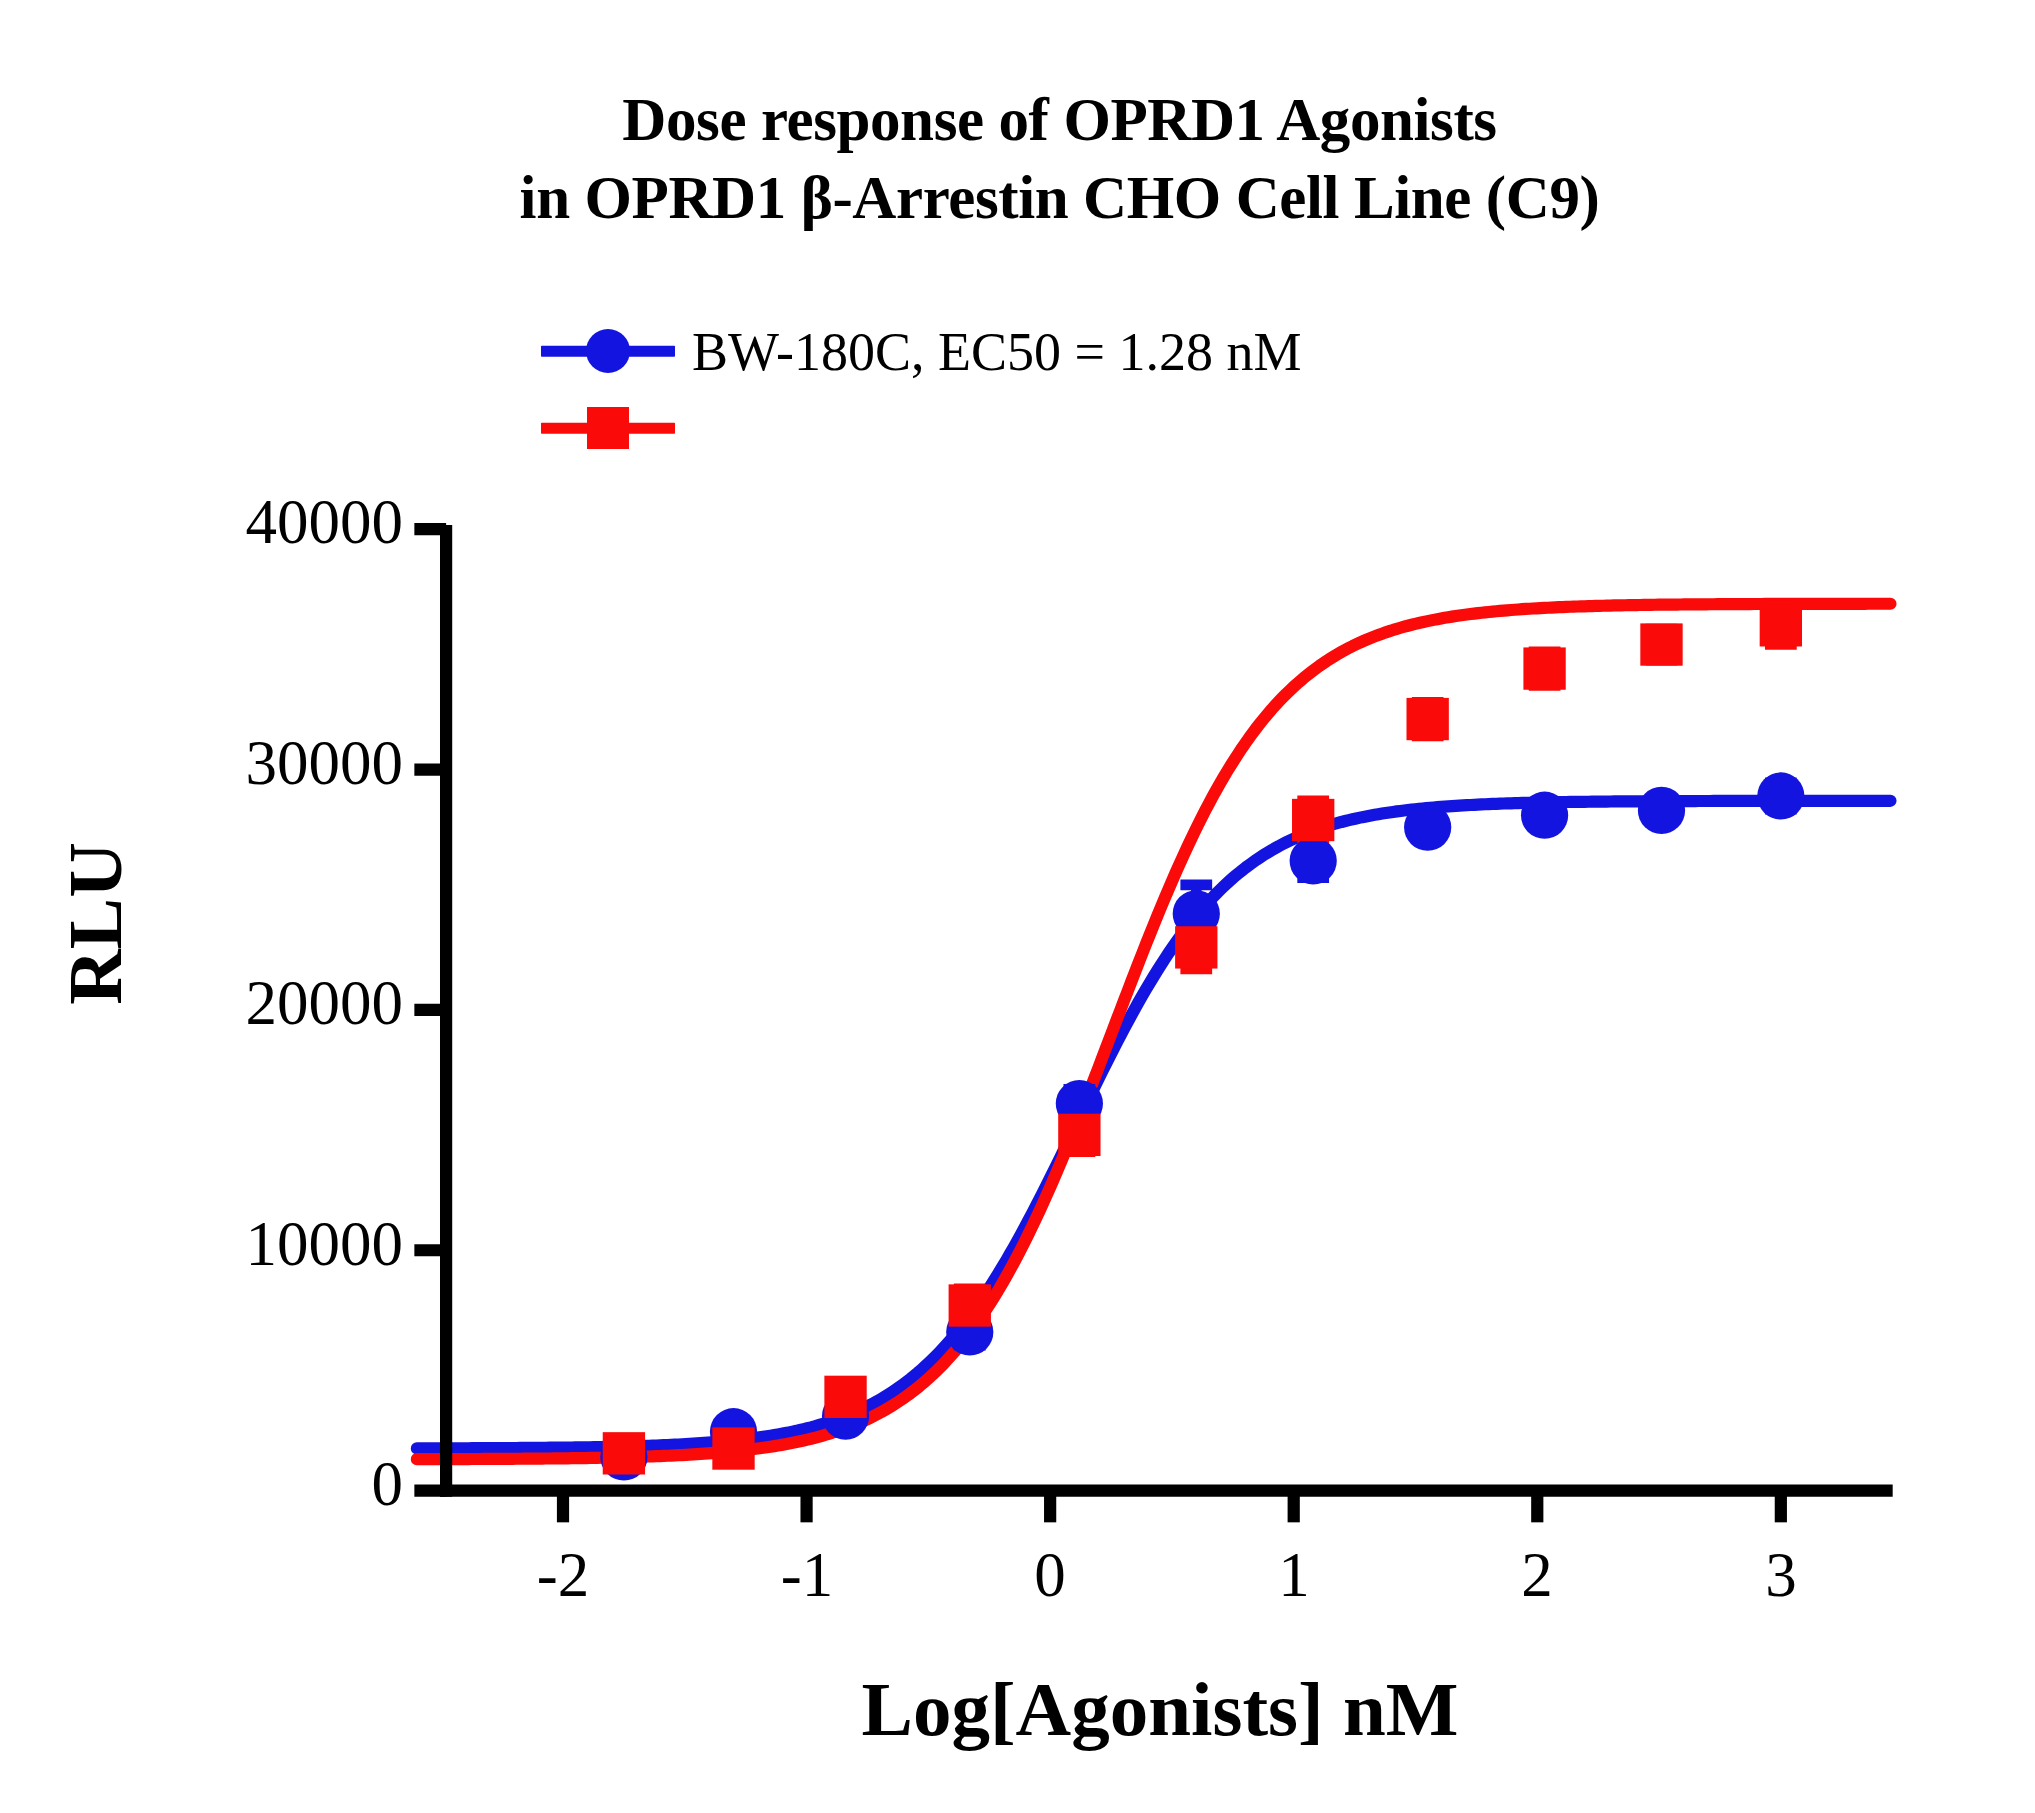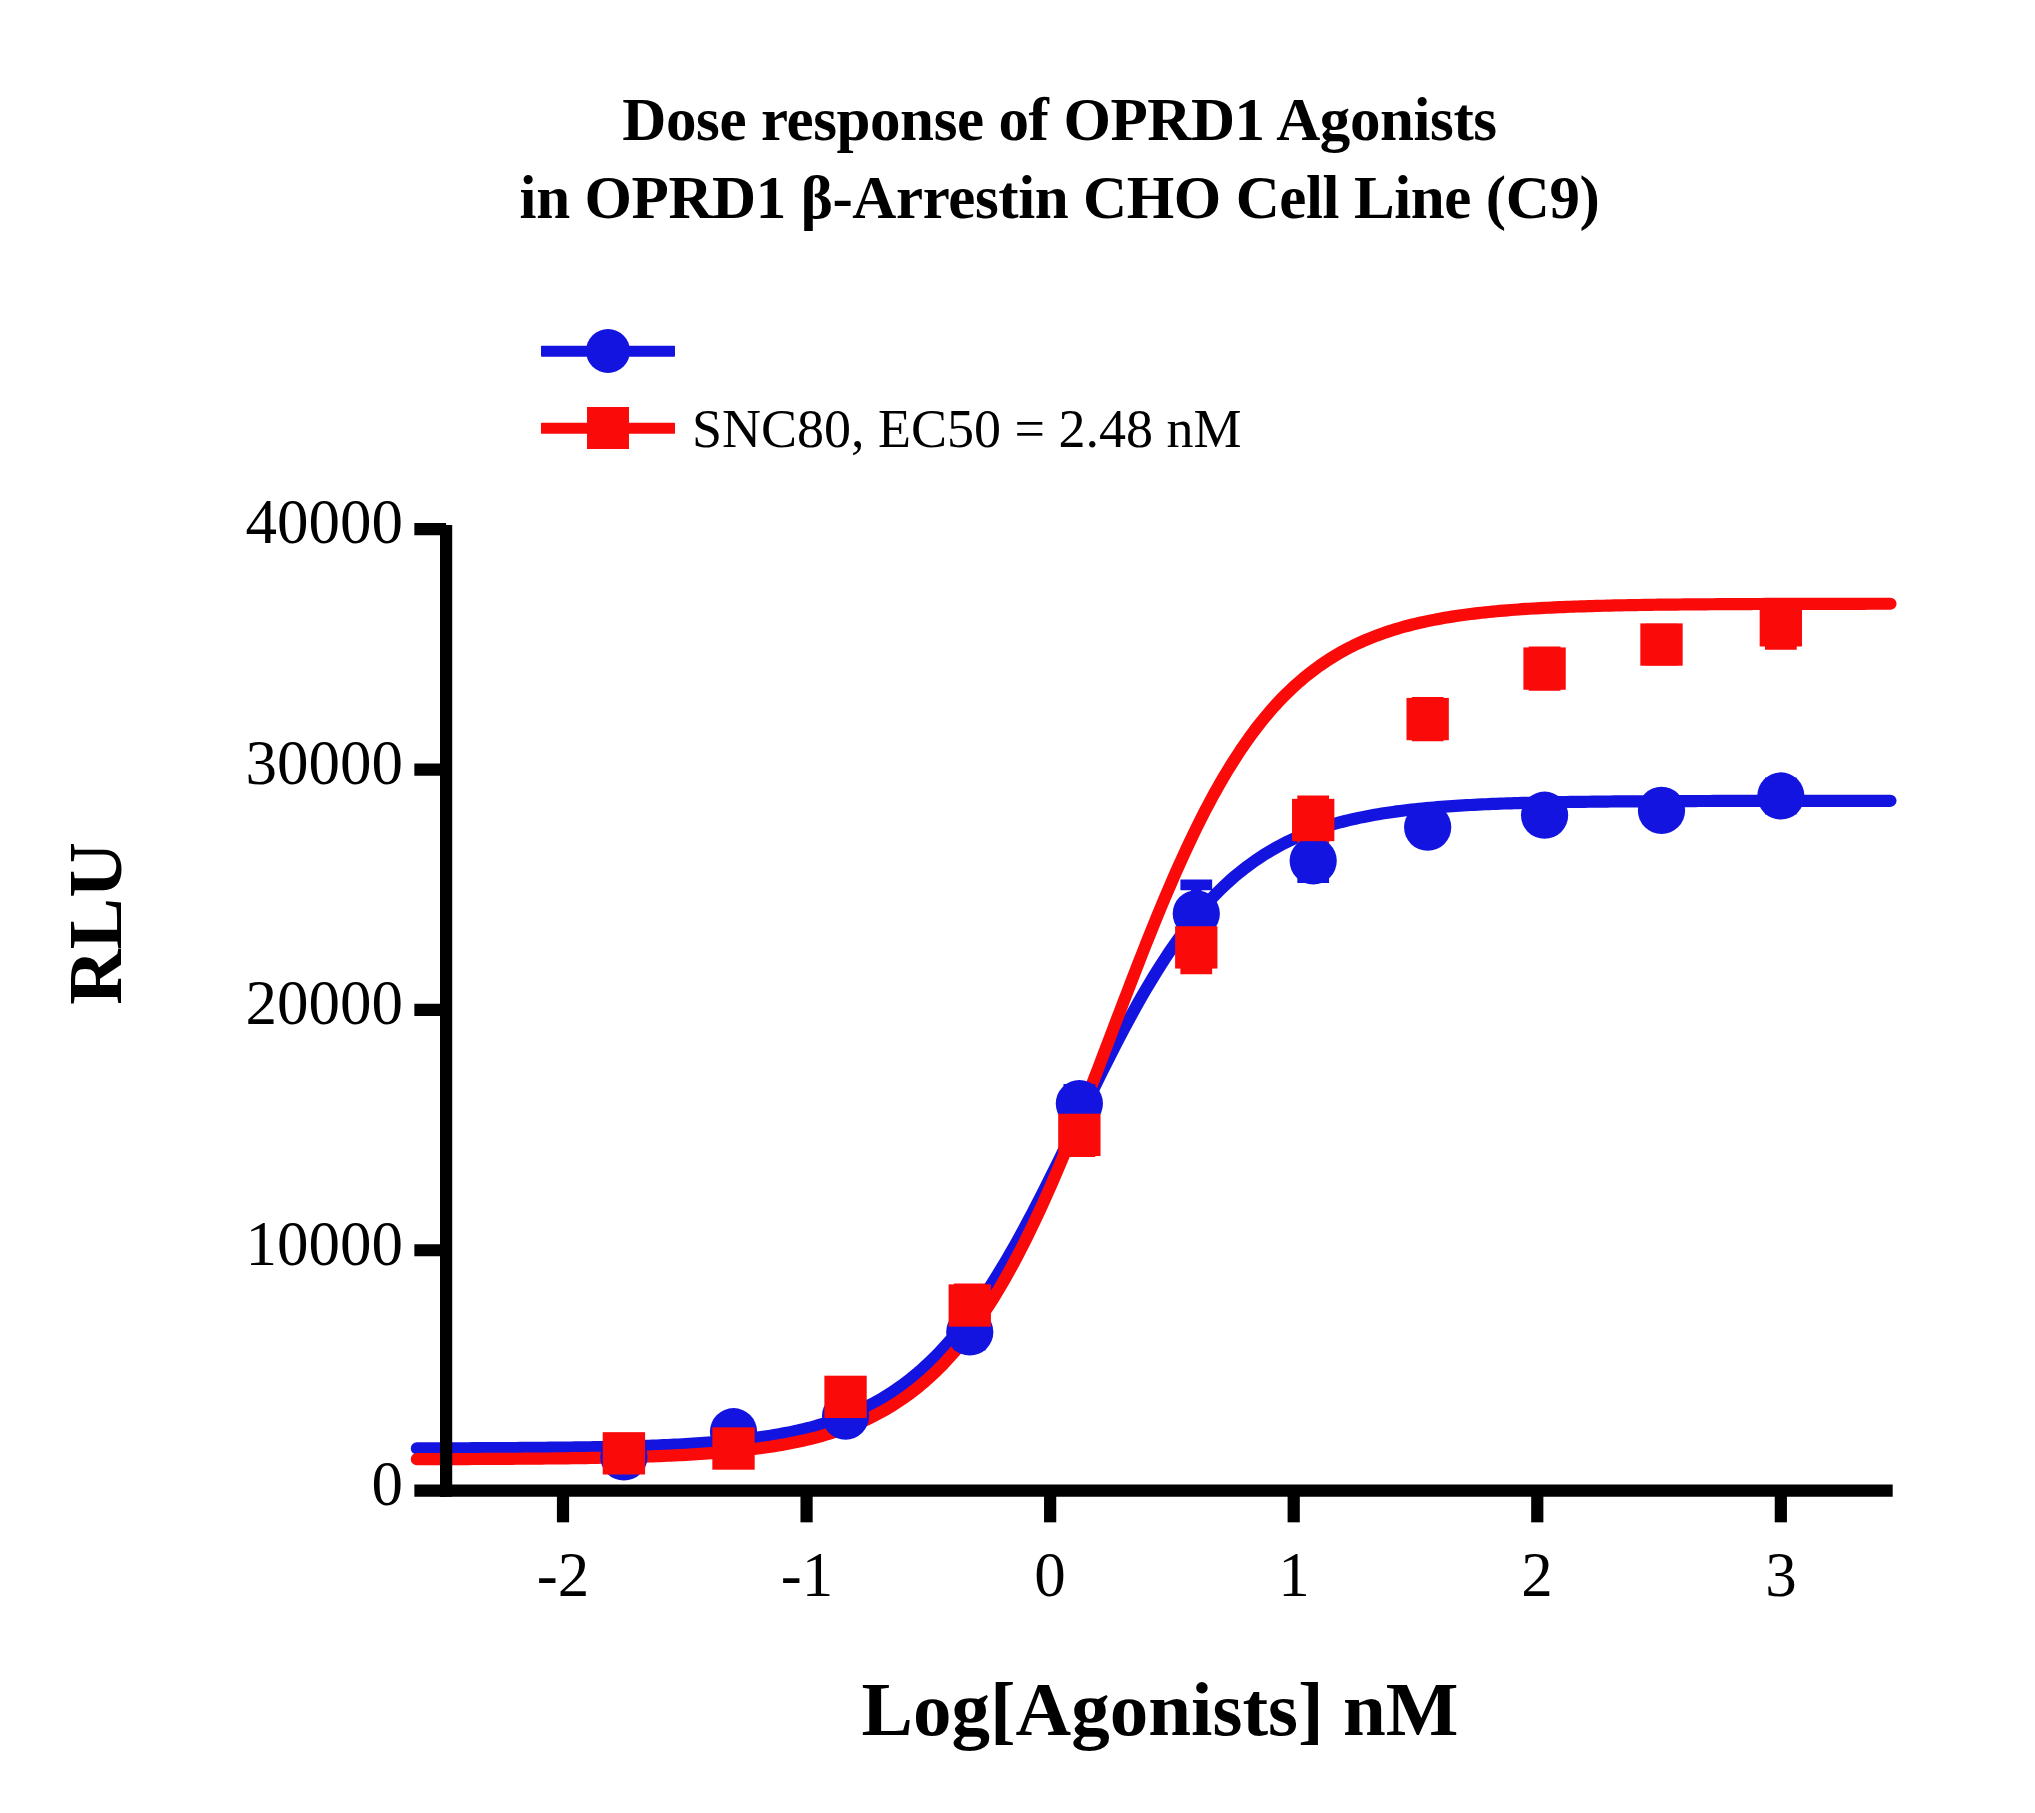--- a/index.html
+++ b/index.html
@@ -52,27 +52,27 @@
     <span class="line">Dose response of OPRD1 Agonists</span>
     <span class="line">in OPRD1 β-Arrestin CHO Cell Line (C9)</span>
   </div>
 
   <div class="legend">
     <div class="legend-row">
       <span class="legend-key">
         <span class="lk-line" id="lk-line-0" style="background: rgb(20, 20, 224);"></span>
         <span class="lk-mark lk-circle" id="lk-mark-0" style="background: rgb(20, 20, 224);"></span>
       </span>
+      <span class="legend-label">BW-180C, EC50 = 1.28 nM</span>
     </div>
     <div class="legend-row">
       <span class="legend-key">
         <span class="lk-line" id="lk-line-1" style="background: rgb(251, 10, 10);"></span>
         <span class="lk-mark lk-square" id="lk-mark-1" style="background: rgb(251, 10, 10);"></span>
       </span>
-      <span class="legend-label">SNC80, EC50 = 2.48 nM</span>
     </div>
   </div>
 
   <svg id="plot" width="2119" height="1813" viewBox="0 0 5206 4454" xmlns="http://www.w3.org/2000/svg" shape-rendering="geometricPrecision">
       <path d="M1024.2 3558.3 L1033.2 3558.3 L1042.3 3558.3 L1051.3 3558.3 L1060.4 3558.2 L1069.4 3558.2 L1078.5 3558.2 L1087.5 3558.2 L1096.6 3558.1 L1105.6 3558.1 L1114.7 3558.1 L1123.7 3558.1 L1132.8 3558.0 L1141.8 3558.0 L1150.9 3558.0 L1159.9 3557.9 L1169.0 3557.9 L1178.0 3557.9 L1187.1 3557.8 L1196.1 3557.8 L1205.2 3557.8 L1214.2 3557.7 L1223.3 3557.7 L1232.3 3557.6 L1241.4 3557.6 L1250.4 3557.5 L1259.5 3557.5 L1268.5 3557.4 L1277.6 3557.3 L1286.6 3557.3 L1295.7 3557.2 L1304.7 3557.1 L1313.8 3557.1 L1322.8 3557.0 L1331.9 3556.9 L1340.9 3556.8 L1350.0 3556.7 L1359.0 3556.7 L1368.1 3556.6 L1377.1 3556.5 L1386.2 3556.4 L1395.2 3556.2 L1404.3 3556.1 L1413.3 3556.0 L1422.4 3555.9 L1431.4 3555.7 L1440.5 3555.6 L1449.5 3555.5 L1458.6 3555.3 L1467.6 3555.1 L1476.7 3555.0 L1485.8 3554.8 L1494.8 3554.6 L1503.9 3554.4 L1512.9 3554.2 L1522.0 3554.0 L1531.0 3553.8 L1540.1 3553.5 L1549.1 3553.3 L1558.2 3553.0 L1567.2 3552.8 L1576.3 3552.5 L1585.3 3552.2 L1594.4 3551.9 L1603.4 3551.5 L1612.5 3551.2 L1621.5 3550.8 L1630.6 3550.5 L1639.6 3550.1 L1648.7 3549.7 L1657.7 3549.2 L1666.8 3548.8 L1675.8 3548.3 L1684.9 3547.8 L1693.9 3547.3 L1703.0 3546.8 L1712.0 3546.2 L1721.1 3545.6 L1730.1 3545.0 L1739.2 3544.3 L1748.2 3543.6 L1757.3 3542.9 L1766.3 3542.2 L1775.4 3541.4 L1784.4 3540.6 L1793.5 3539.7 L1802.5 3538.8 L1811.6 3537.9 L1820.6 3536.9 L1829.7 3535.8 L1838.7 3534.8 L1847.8 3533.6 L1856.8 3532.4 L1865.9 3531.2 L1874.9 3529.9 L1884.0 3528.5 L1893.0 3527.1 L1902.1 3525.6 L1911.1 3524.1 L1920.2 3522.5 L1929.2 3520.8 L1938.3 3519.0 L1947.3 3517.1 L1956.4 3515.2 L1965.4 3513.1 L1974.5 3511.0 L1983.5 3508.8 L1992.6 3506.5 L2001.6 3504.0 L2010.7 3501.5 L2019.7 3498.9 L2028.8 3496.1 L2037.8 3493.2 L2046.9 3490.2 L2056.0 3487.0 L2065.0 3483.8 L2074.1 3480.3 L2083.1 3476.7 L2092.2 3473.0 L2101.2 3469.1 L2110.3 3465.1 L2119.3 3460.8 L2128.4 3456.4 L2137.4 3451.8 L2146.5 3447.1 L2155.5 3442.1 L2164.6 3436.9 L2173.6 3431.5 L2182.7 3425.9 L2191.7 3420.1 L2200.8 3414.0 L2209.8 3407.7 L2218.9 3401.1 L2227.9 3394.3 L2237.0 3387.3 L2246.0 3380.0 L2255.1 3372.4 L2264.1 3364.5 L2273.2 3356.3 L2282.2 3347.9 L2291.3 3339.1 L2300.3 3330.1 L2309.4 3320.7 L2318.4 3311.1 L2327.5 3301.1 L2336.5 3290.8 L2345.6 3280.1 L2354.6 3269.1 L2363.7 3257.8 L2372.7 3246.2 L2381.8 3234.2 L2390.8 3221.9 L2399.9 3209.3 L2408.9 3196.3 L2418.0 3182.9 L2427.0 3169.3 L2436.1 3155.3 L2445.1 3141.0 L2454.2 3126.3 L2463.2 3111.4 L2472.3 3096.1 L2481.3 3080.5 L2490.4 3064.6 L2499.4 3048.5 L2508.5 3032.1 L2517.5 3015.4 L2526.6 2998.4 L2535.6 2981.2 L2544.7 2963.8 L2553.7 2946.2 L2562.8 2928.4 L2571.8 2910.4 L2580.9 2892.3 L2589.9 2874.0 L2599.0 2855.6 L2608.1 2837.1 L2617.1 2818.5 L2626.2 2799.9 L2635.2 2781.2 L2644.3 2762.5 L2653.3 2743.8 L2662.4 2725.1 L2671.4 2706.5 L2680.5 2687.9 L2689.5 2669.4 L2698.6 2651.0 L2707.6 2632.7 L2716.7 2614.6 L2725.7 2596.6 L2734.8 2578.8 L2743.8 2561.2 L2752.9 2543.8 L2761.9 2526.7 L2771.0 2509.7 L2780.0 2493.1 L2789.1 2476.6 L2798.1 2460.5 L2807.2 2444.6 L2816.2 2429.1 L2825.3 2413.8 L2834.3 2398.9 L2843.4 2384.2 L2852.4 2369.9 L2861.5 2356.0 L2870.5 2342.3 L2879.6 2329.0 L2888.6 2316.0 L2897.7 2303.4 L2906.7 2291.1 L2915.8 2279.1 L2924.8 2267.5 L2933.9 2256.2 L2942.9 2245.3 L2952.0 2234.7 L2961.0 2224.4 L2970.1 2214.4 L2979.1 2204.7 L2988.2 2195.4 L2997.2 2186.4 L3006.3 2177.6 L3015.3 2169.2 L3024.4 2161.0 L3033.4 2153.2 L3042.5 2145.6 L3051.5 2138.3 L3060.6 2131.2 L3069.6 2124.5 L3078.7 2117.9 L3087.7 2111.6 L3096.8 2105.6 L3105.8 2099.8 L3114.9 2094.2 L3123.9 2088.8 L3133.0 2083.6 L3142.0 2078.6 L3151.1 2073.9 L3160.1 2069.3 L3169.2 2064.9 L3178.3 2060.7 L3187.3 2056.6 L3196.4 2052.7 L3205.4 2049.0 L3214.5 2045.4 L3223.5 2042.0 L3232.6 2038.7 L3241.6 2035.6 L3250.7 2032.6 L3259.7 2029.7 L3268.8 2026.9 L3277.8 2024.3 L3286.9 2021.8 L3295.9 2019.3 L3305.0 2017.0 L3314.0 2014.8 L3323.1 2012.7 L3332.1 2010.7 L3341.2 2008.7 L3350.2 2006.9 L3359.3 2005.1 L3368.3 2003.4 L3377.4 2001.8 L3386.4 2000.2 L3395.5 1998.7 L3404.5 1997.3 L3413.6 1996.0 L3422.6 1994.7 L3431.7 1993.4 L3440.7 1992.2 L3449.8 1991.1 L3458.8 1990.0 L3467.9 1989.0 L3476.9 1988.0 L3486.0 1987.1 L3495.0 1986.2 L3504.1 1985.3 L3513.1 1984.5 L3522.2 1983.7 L3531.2 1983.0 L3540.3 1982.3 L3549.3 1981.6 L3558.4 1980.9 L3567.4 1980.3 L3576.5 1979.7 L3585.5 1979.1 L3594.6 1978.6 L3603.6 1978.1 L3612.7 1977.6 L3621.7 1977.1 L3630.8 1976.7 L3639.8 1976.2 L3648.9 1975.8 L3657.9 1975.4 L3667.0 1975.1 L3676.0 1974.7 L3685.1 1974.4 L3694.1 1974.0 L3703.2 1973.7 L3712.2 1973.4 L3721.3 1973.2 L3730.3 1972.9 L3739.4 1972.6 L3748.5 1972.4 L3757.5 1972.1 L3766.6 1971.9 L3775.6 1971.7 L3784.7 1971.5 L3793.7 1971.3 L3802.8 1971.1 L3811.8 1970.9 L3820.9 1970.8 L3829.9 1970.6 L3839.0 1970.5 L3848.0 1970.3 L3857.1 1970.2 L3866.1 1970.0 L3875.2 1969.9 L3884.2 1969.8 L3893.3 1969.7 L3902.3 1969.6 L3911.4 1969.5 L3920.4 1969.4 L3929.5 1969.3 L3938.5 1969.2 L3947.6 1969.1 L3956.6 1969.0 L3965.7 1968.9 L3974.7 1968.8 L3983.8 1968.8 L3992.8 1968.7 L4001.9 1968.6 L4010.9 1968.6 L4020.0 1968.5 L4029.0 1968.5 L4038.1 1968.4 L4047.1 1968.4 L4056.2 1968.3 L4065.2 1968.3 L4074.3 1968.2 L4083.3 1968.2 L4092.4 1968.1 L4101.4 1968.1 L4110.5 1968.0 L4119.5 1968.0 L4128.6 1968.0 L4137.6 1967.9 L4146.7 1967.9 L4155.7 1967.9 L4164.8 1967.9 L4173.8 1967.8 L4182.9 1967.8 L4191.9 1967.8 L4201.0 1967.8 L4210.0 1967.7 L4219.1 1967.7 L4228.1 1967.7 L4237.2 1967.7 L4246.2 1967.7 L4255.3 1967.6 L4264.3 1967.6 L4273.4 1967.6 L4282.4 1967.6 L4291.5 1967.6 L4300.5 1967.6 L4309.6 1967.5 L4318.7 1967.5 L4327.7 1967.5 L4336.8 1967.5 L4345.8 1967.5 L4354.9 1967.5 L4363.9 1967.5 L4373.0 1967.5 L4382.0 1967.5 L4391.1 1967.4 L4400.1 1967.4 L4409.2 1967.4 L4418.2 1967.4 L4427.3 1967.4 L4436.3 1967.4 L4445.4 1967.4 L4454.4 1967.4 L4463.5 1967.4 L4472.5 1967.4 L4481.6 1967.4 L4490.6 1967.4 L4499.7 1967.4 L4508.7 1967.4 L4517.8 1967.4 L4526.8 1967.4 L4535.9 1967.4 L4544.9 1967.3 L4554.0 1967.3 L4563.0 1967.3 L4572.1 1967.3 L4581.1 1967.3 L4590.2 1967.3 L4599.2 1967.3 L4608.3 1967.3 L4617.3 1967.3 L4626.4 1967.3 L4635.4 1967.3 L4644.5 1967.3" fill="none" stroke="#1414E0" stroke-width="30" stroke-linecap="round" stroke-linejoin="round"></path>
       <path d="M1024.2 3584.8 L1033.2 3584.8 L1042.3 3584.8 L1051.3 3584.8 L1060.4 3584.7 L1069.4 3584.7 L1078.5 3584.7 L1087.5 3584.7 L1096.6 3584.6 L1105.6 3584.6 L1114.7 3584.6 L1123.7 3584.6 L1132.8 3584.5 L1141.8 3584.5 L1150.9 3584.5 L1159.9 3584.4 L1169.0 3584.4 L1178.0 3584.4 L1187.1 3584.3 L1196.1 3584.3 L1205.2 3584.2 L1214.2 3584.2 L1223.3 3584.1 L1232.3 3584.1 L1241.4 3584.0 L1250.4 3584.0 L1259.5 3583.9 L1268.5 3583.8 L1277.6 3583.8 L1286.6 3583.7 L1295.7 3583.6 L1304.7 3583.6 L1313.8 3583.5 L1322.8 3583.4 L1331.9 3583.3 L1340.9 3583.2 L1350.0 3583.2 L1359.0 3583.1 L1368.1 3583.0 L1377.1 3582.8 L1386.2 3582.7 L1395.2 3582.6 L1404.3 3582.5 L1413.3 3582.4 L1422.4 3582.2 L1431.4 3582.1 L1440.5 3582.0 L1449.5 3581.8 L1458.6 3581.7 L1467.6 3581.5 L1476.7 3581.3 L1485.8 3581.1 L1494.8 3580.9 L1503.9 3580.7 L1512.9 3580.5 L1522.0 3580.3 L1531.0 3580.1 L1540.1 3579.9 L1549.1 3579.6 L1558.2 3579.3 L1567.2 3579.1 L1576.3 3578.8 L1585.3 3578.5 L1594.4 3578.2 L1603.4 3577.9 L1612.5 3577.5 L1621.5 3577.2 L1630.6 3576.8 L1639.6 3576.4 L1648.7 3576.0 L1657.7 3575.6 L1666.8 3575.1 L1675.8 3574.7 L1684.9 3574.2 L1693.9 3573.7 L1703.0 3573.1 L1712.0 3572.6 L1721.1 3572.0 L1730.1 3571.4 L1739.2 3570.7 L1748.2 3570.1 L1757.3 3569.4 L1766.3 3568.6 L1775.4 3567.9 L1784.4 3567.1 L1793.5 3566.2 L1802.5 3565.4 L1811.6 3564.5 L1820.6 3563.5 L1829.7 3562.5 L1838.7 3561.5 L1847.8 3560.4 L1856.8 3559.3 L1865.9 3558.1 L1874.9 3556.8 L1884.0 3555.5 L1893.0 3554.2 L1902.1 3552.8 L1911.1 3551.3 L1920.2 3549.7 L1929.2 3548.1 L1938.3 3546.4 L1947.3 3544.7 L1956.4 3542.8 L1965.4 3540.9 L1974.5 3538.9 L1983.5 3536.8 L1992.6 3534.6 L2001.6 3532.3 L2010.7 3529.9 L2019.7 3527.4 L2028.8 3524.8 L2037.8 3522.1 L2046.9 3519.3 L2056.0 3516.3 L2065.0 3513.3 L2074.1 3510.0 L2083.1 3506.7 L2092.2 3503.2 L2101.2 3499.5 L2110.3 3495.7 L2119.3 3491.8 L2128.4 3487.7 L2137.4 3483.4 L2146.5 3478.9 L2155.5 3474.2 L2164.6 3469.4 L2173.6 3464.3 L2182.7 3459.0 L2191.7 3453.5 L2200.8 3447.8 L2209.8 3441.9 L2218.9 3435.8 L2227.9 3429.3 L2237.0 3422.7 L2246.0 3415.8 L2255.1 3408.6 L2264.1 3401.1 L2273.2 3393.4 L2282.2 3385.3 L2291.3 3377.0 L2300.3 3368.3 L2309.4 3359.4 L2318.4 3350.1 L2327.5 3340.4 L2336.5 3330.5 L2345.6 3320.2 L2354.6 3309.5 L2363.7 3298.5 L2372.7 3287.1 L2381.8 3275.3 L2390.8 3263.1 L2399.9 3250.6 L2408.9 3237.7 L2418.0 3224.3 L2427.0 3210.6 L2436.1 3196.5 L2445.1 3181.9 L2454.2 3166.9 L2463.2 3151.6 L2472.3 3135.8 L2481.3 3119.6 L2490.4 3102.9 L2499.4 3085.9 L2508.5 3068.5 L2517.5 3050.6 L2526.6 3032.4 L2535.6 3013.7 L2544.7 2994.7 L2553.7 2975.3 L2562.8 2955.5 L2571.8 2935.3 L2580.9 2914.8 L2589.9 2894.0 L2599.0 2872.8 L2608.1 2851.4 L2617.1 2829.6 L2626.2 2807.5 L2635.2 2785.2 L2644.3 2762.7 L2653.3 2739.9 L2662.4 2716.9 L2671.4 2693.8 L2680.5 2670.4 L2689.5 2647.0 L2698.6 2623.4 L2707.6 2599.7 L2716.7 2576.0 L2725.7 2552.2 L2734.8 2528.4 L2743.8 2504.7 L2752.9 2480.9 L2761.9 2457.2 L2771.0 2433.6 L2780.0 2410.1 L2789.1 2386.7 L2798.1 2363.4 L2807.2 2340.3 L2816.2 2317.4 L2825.3 2294.8 L2834.3 2272.3 L2843.4 2250.1 L2852.4 2228.2 L2861.5 2206.6 L2870.5 2185.3 L2879.6 2164.3 L2888.6 2143.6 L2897.7 2123.2 L2906.7 2103.3 L2915.8 2083.7 L2924.8 2064.4 L2933.9 2045.6 L2942.9 2027.1 L2952.0 2009.1 L2961.0 1991.4 L2970.1 1974.2 L2979.1 1957.3 L2988.2 1940.9 L2997.2 1924.9 L3006.3 1909.3 L3015.3 1894.1 L3024.4 1879.4 L3033.4 1865.0 L3042.5 1851.1 L3051.5 1837.5 L3060.6 1824.4 L3069.6 1811.6 L3078.7 1799.3 L3087.7 1787.3 L3096.8 1775.7 L3105.8 1764.5 L3114.9 1753.6 L3123.9 1743.1 L3133.0 1733.0 L3142.0 1723.2 L3151.1 1713.7 L3160.1 1704.6 L3169.2 1695.8 L3178.3 1687.3 L3187.3 1679.1 L3196.4 1671.2 L3205.4 1663.6 L3214.5 1656.2 L3223.5 1649.2 L3232.6 1642.4 L3241.6 1635.8 L3250.7 1629.6 L3259.7 1623.5 L3268.8 1617.7 L3277.8 1612.1 L3286.9 1606.7 L3295.9 1601.5 L3305.0 1596.6 L3314.0 1591.8 L3323.1 1587.2 L3332.1 1582.9 L3341.2 1578.6 L3350.2 1574.6 L3359.3 1570.7 L3368.3 1567.0 L3377.4 1563.4 L3386.4 1560.0 L3395.5 1556.7 L3404.5 1553.5 L3413.6 1550.5 L3422.6 1547.6 L3431.7 1544.9 L3440.7 1542.2 L3449.8 1539.6 L3458.8 1537.2 L3467.9 1534.9 L3476.9 1532.6 L3486.0 1530.5 L3495.0 1528.4 L3504.1 1526.5 L3513.1 1524.6 L3522.2 1522.8 L3531.2 1521.1 L3540.3 1519.4 L3549.3 1517.8 L3558.4 1516.3 L3567.4 1514.9 L3576.5 1513.5 L3585.5 1512.1 L3594.6 1510.9 L3603.6 1509.7 L3612.7 1508.5 L3621.7 1507.4 L3630.8 1506.3 L3639.8 1505.3 L3648.9 1504.3 L3657.9 1503.4 L3667.0 1502.5 L3676.0 1501.6 L3685.1 1500.8 L3694.1 1500.0 L3703.2 1499.3 L3712.2 1498.6 L3721.3 1497.9 L3730.3 1497.3 L3739.4 1496.6 L3748.5 1496.0 L3757.5 1495.5 L3766.6 1494.9 L3775.6 1494.4 L3784.7 1493.9 L3793.7 1493.4 L3802.8 1493.0 L3811.8 1492.5 L3820.9 1492.1 L3829.9 1491.7 L3839.0 1491.3 L3848.0 1491.0 L3857.1 1490.6 L3866.1 1490.3 L3875.2 1490.0 L3884.2 1489.7 L3893.3 1489.4 L3902.3 1489.1 L3911.4 1488.8 L3920.4 1488.6 L3929.5 1488.3 L3938.5 1488.1 L3947.6 1487.9 L3956.6 1487.7 L3965.7 1487.4 L3974.7 1487.3 L3983.8 1487.1 L3992.8 1486.9 L4001.9 1486.7 L4010.9 1486.6 L4020.0 1486.4 L4029.0 1486.3 L4038.1 1486.1 L4047.1 1486.0 L4056.2 1485.9 L4065.2 1485.7 L4074.3 1485.6 L4083.3 1485.5 L4092.4 1485.4 L4101.4 1485.3 L4110.5 1485.2 L4119.5 1485.1 L4128.6 1485.0 L4137.6 1484.9 L4146.7 1484.8 L4155.7 1484.8 L4164.8 1484.7 L4173.8 1484.6 L4182.9 1484.5 L4191.9 1484.5 L4201.0 1484.4 L4210.0 1484.4 L4219.1 1484.3 L4228.1 1484.2 L4237.2 1484.2 L4246.2 1484.1 L4255.3 1484.1 L4264.3 1484.0 L4273.4 1484.0 L4282.4 1484.0 L4291.5 1483.9 L4300.5 1483.9 L4309.6 1483.8 L4318.7 1483.8 L4327.7 1483.8 L4336.8 1483.7 L4345.8 1483.7 L4354.9 1483.7 L4363.9 1483.7 L4373.0 1483.6 L4382.0 1483.6 L4391.1 1483.6 L4400.1 1483.6 L4409.2 1483.5 L4418.2 1483.5 L4427.3 1483.5 L4436.3 1483.5 L4445.4 1483.5 L4454.4 1483.4 L4463.5 1483.4 L4472.5 1483.4 L4481.6 1483.4 L4490.6 1483.4 L4499.7 1483.4 L4508.7 1483.3 L4517.8 1483.3 L4526.8 1483.3 L4535.9 1483.3 L4544.9 1483.3 L4554.0 1483.3 L4563.0 1483.3 L4572.1 1483.3 L4581.1 1483.3 L4590.2 1483.2 L4599.2 1483.2 L4608.3 1483.2 L4617.3 1483.2 L4626.4 1483.2 L4635.4 1483.2 L4644.5 1483.2" fill="none" stroke="#FB0A0A" stroke-width="30" stroke-linecap="round" stroke-linejoin="round"></path>
       <line x1="1532.8" y1="3561.615" x2="1532.8" y2="3597.045" stroke="#1414E0" stroke-width="26"></line>
       <line x1="1493.8" y1="3561.615" x2="1571.8" y2="3561.615" stroke="#1414E0" stroke-width="26"></line>
       <line x1="1493.8" y1="3597.045" x2="1571.8" y2="3597.045" stroke="#1414E0" stroke-width="26"></line>
       <line x1="1802.08" y1="3496.66" x2="1802.08" y2="3537.995" stroke="#1414E0" stroke-width="26"></line>

